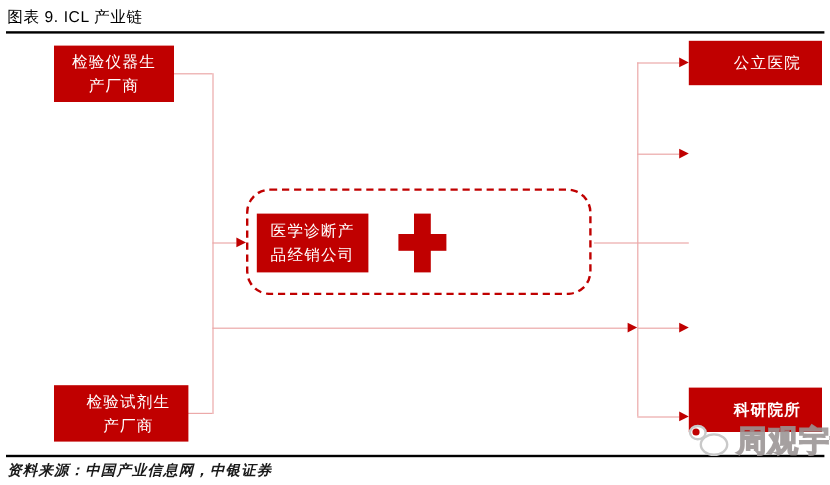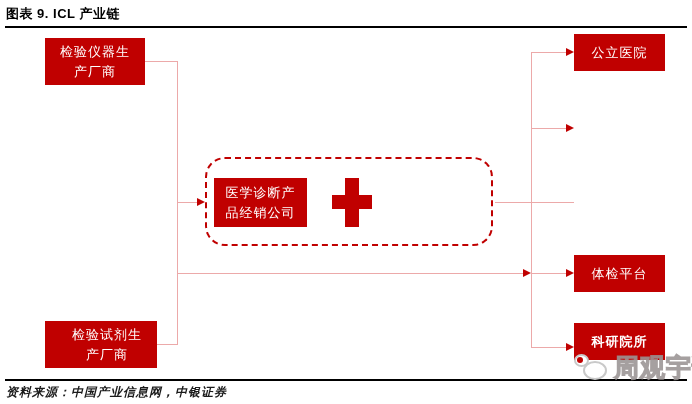--- a/index.html
+++ b/index.html
@@ -10,21 +10,21 @@
   html,body{margin:0;padding:0;background:#fff;}
   .page{
     position:relative;
     width:692px;height:404px;
     background:#fff;
     font-family:"Liberation Sans", sans-serif;
     overflow:hidden;
   }
   .title{
     position:absolute;left:6px;top:5px;
-    font-size:13px;font-weight:bold;color:#000;
+    font-size:13px;font-weight:normal;color:#000;
     letter-spacing:0.5px;
   }
   .rule{position:absolute;left:5px;width:682px;height:2px;background:var(--black);}
   .rule-top{top:26px;}
   .rule-bottom{top:379px;}
   .footer{
     position:absolute;left:6px;top:384px;
     font-family:"Liberation Serif", serif;
     font-style:italic;font-weight:600;
     font-size:12px;color:#1a1a1a;letter-spacing:1px;
@@ -33,21 +33,21 @@
     position:absolute;
     background:var(--red);color:#fff;
     display:flex;align-items:center;justify-content:center;
     text-align:center;font-size:13px;line-height:1.5;
     white-space:pre-line;letter-spacing:1px;
   }
   .n-up-top{left:45px;top:38px;width:100px;height:47px;font-family:Liberation Serif, serif;}
   .n-up-bottom{left:45px;top:321px;width:100px;height:47px;padding-left:12px;}
   .n-core-left{left:214px;top:178px;width:93px;height:49px;}
   .n-core-right{left:393px;top:175px;width:94px;height:54px;line-height:1.35;}
-  .n-down{left:574px;width:91px;height:37px;}
+  .n-down{left:574px;width:91px;height:37px;padding-left:20px;}
   .n-d0{top:34px;} .n-d1{top:110px;} .n-d2{top:184px;} .n-d3{top:255px;} .n-d4{top:323px;font-weight:bold;}
   .dashed-group{
     position:absolute;left:205px;top:157px;width:288px;height:89px;
     border:2px dashed var(--red);border-radius:20px;
     box-sizing:border-box;background:transparent;
   }
   .plus{position:absolute;left:332px;top:178px;width:40px;height:49px;}
   .plus .pv{position:absolute;left:13px;top:0;width:14px;height:49px;background:var(--red);}
   .plus .ph{position:absolute;left:0;top:17px;width:40px;height:14px;background:var(--red);}
   .line{position:absolute;background:var(--pink);}
@@ -109,21 +109,20 @@
 
   <div class="dashed-group"></div>
   <div class="node n-core-left">医学诊断产
 品经销公司</div>
   <div class="plus">
     <div class="pv"></div>
     <div class="ph"></div>
   </div>
 
   <div class="node n-down n-d0">公立医院</div>
-  <div class="node n-down n-d3">体检平台</div>
   <div class="node n-down n-d4">科研院所</div>
 
   <div class="watermark">
     <div class="wm-logo">
       <div class="wm-bubble wm-b1">
           <div class="wm-dot"></div>
         </div>
       <div class="wm-bubble wm-b2"></div>
     </div>
     <div class="wm-text">周观宇论</div>

